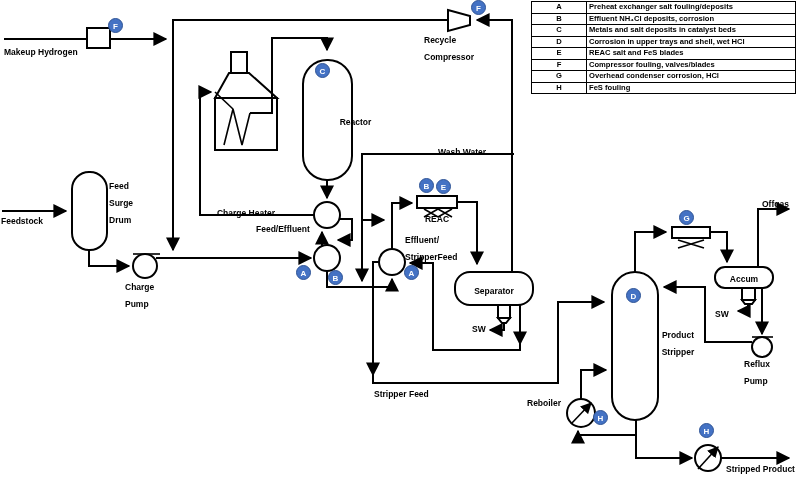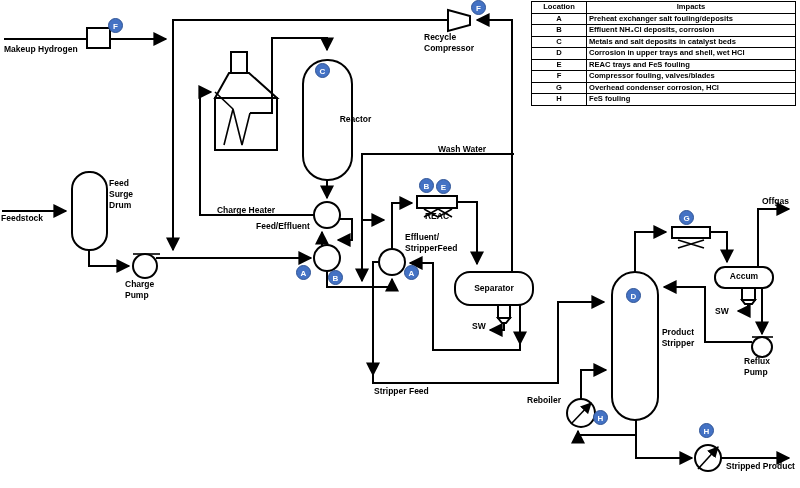--- a/index.html
+++ b/index.html
@@ -1,19 +1,19 @@
 <!DOCTYPE html>
 <html><head>
 <meta charset="utf-8">
 <style>
   html,body{margin:0;padding:0;background:#fff;}
   #canvas{position:relative;width:800px;height:488px;background:#ffffff;overflow:hidden;
           font-family:"Liberation Sans",sans-serif;}
   #pfd{position:absolute;left:0;top:0;}
-  .lbl{position:absolute;font-weight:bold;font-size:8.5px;line-height:11px;color:#000;}
+  .lbl{position:absolute;font-weight:bold;font-size:8.5px;line-height:17px;color:#000;}
   .ctr{text-align:center;}
   .badge{position:absolute;width:15px;height:15px;border-radius:50%;
          background:#4472C4;border:1px solid #2F5496;color:#fff;
          font-weight:bold;font-size:8px;line-height:15px;text-align:center;box-sizing:border-box;}
   .tblwrap{position:absolute;left:531px;top:1px;width:265px;}
   .tbl-title{font-weight:bold;font-size:8.5px;text-decoration:underline;margin:0 0 1px 2px;color:#000;}
   table.impacts{border-collapse:collapse;width:100%;}
   table.impacts th,table.impacts td{border:1.4px solid #000;font-size:7.6px;font-weight:bold;
          padding:0 2px;line-height:10.5px;color:#000;white-space:nowrap;}
   table.impacts th{text-align:center;}
@@ -173,43 +173,39 @@
   <div class="badge" style="left:436px;top:179px;">E</div>
   <div class="badge" style="left:404px;top:265px;">A</div>
   <div class="badge" style="left:679px;top:210px;">G</div>
   <div class="badge" style="left:626px;top:288px;">D</div>
   <div class="badge" style="left:593px;top:410px;">H</div>
   <div class="badge" style="left:699px;top:423px;">H</div>
 
   <div class="tblwrap">
     <table class="impacts">
       <tbody>
-          <tr>
-        <th class="loc">Location</th>
-        <th>Impacts</th>
-      </tr>
       <tr>
         <td class="loc">A</td>
         <td>Preheat exchanger salt fouling/deposits</td>
       </tr>
       <tr>
         <td class="loc">B</td>
         <td>Effluent NH₄Cl deposits, corrosion</td>
       </tr>
       <tr>
         <td class="loc">C</td>
         <td>Metals and salt deposits in catalyst beds</td>
       </tr>
       <tr>
         <td class="loc">D</td>
         <td>Corrosion in upper trays and shell, wet HCl</td>
       </tr>
       <tr>
         <td class="loc">E</td>
-        <td>REAC trays and FeS fouling</td>
+        <td>REAC salt and FeS blades</td>
       </tr>
       <tr>
         <td class="loc">F</td>
         <td>Compressor fouling, valves/blades</td>
       </tr>
       <tr>
         <td class="loc">G</td>
         <td>Overhead condenser corrosion, HCl</td>
       </tr>
       <tr>

